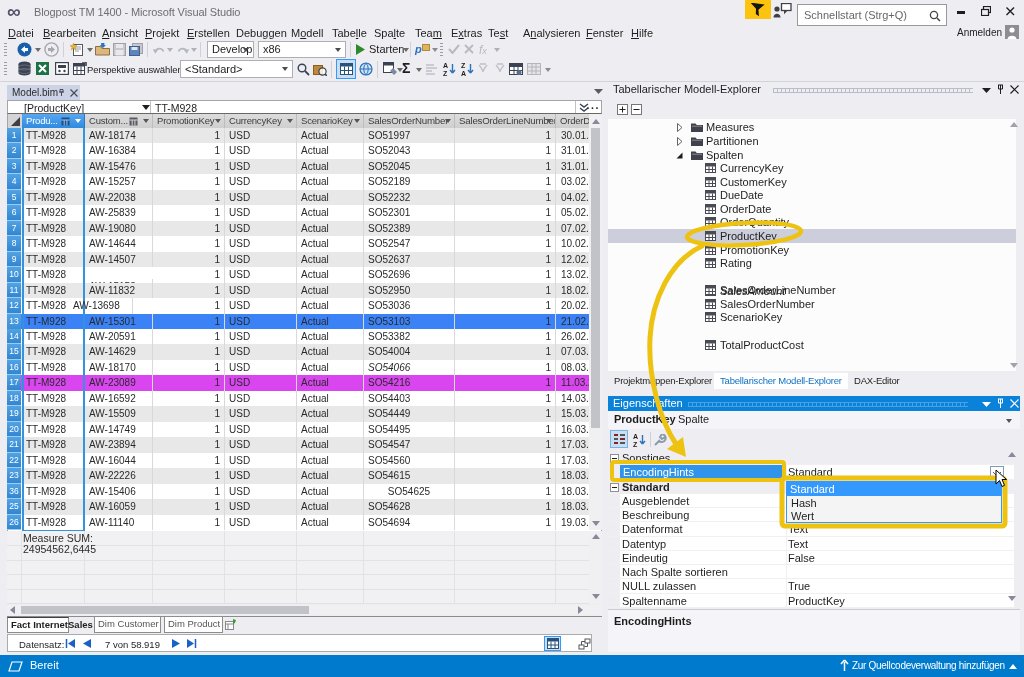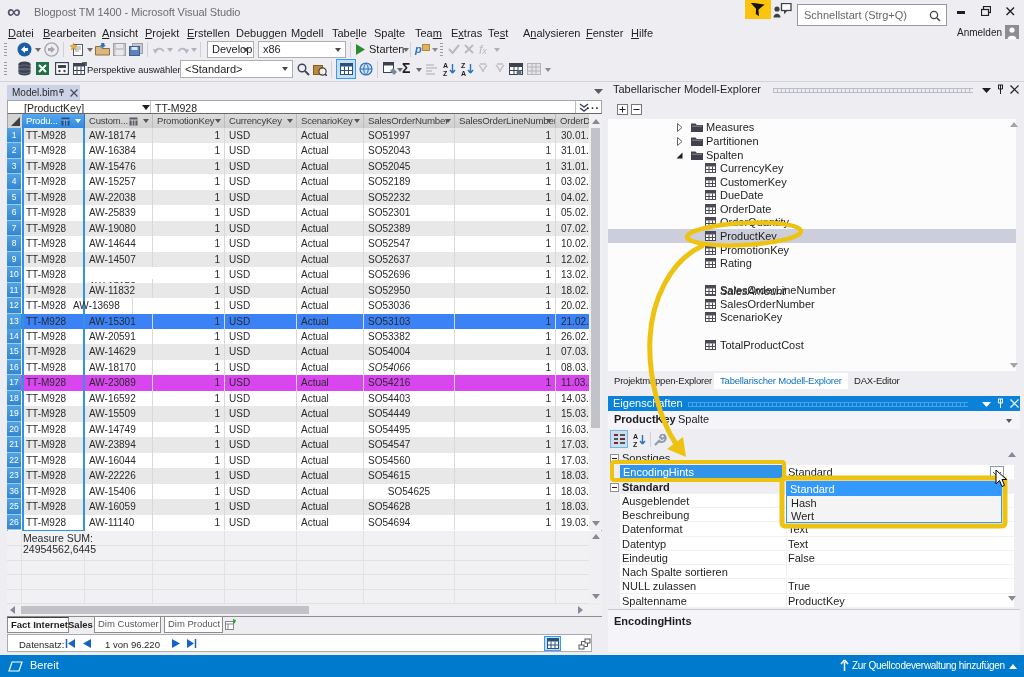--- a/index.html
+++ b/index.html
@@ -657,21 +657,21 @@
 
 <div style="position:absolute;left:7px;top:634px;width:585px;height:18px;background:#fff;border:1px solid #ababab">
   <span style="position:absolute;left:11px;top:4px;font-size:9.5px">Datensatz:</span>
   <svg class="abs" style="left:57px;top:4px" width="11" height="9">
       <path d="M1.5 0 v9" stroke="#1862c5" stroke-width="1.5"></path>
       <path d="M10 0 L3 4.5 L10 9 Z" fill="#1862c5"></path>
     </svg>
   <svg class="abs" style="left:74px;top:4px" width="9" height="9">
       <path d="M9 0 L1 4.5 L9 9 Z" fill="#1862c5"></path>
     </svg>
-  <span style="position:absolute;left:97px;top:4px;font-size:9.5px">1 von 96.220</span>
+  <span style="position:absolute;left:97px;top:4px;font-size:9.5px">7 von 58.919</span>
   <svg class="abs" style="left:164px;top:4px" width="9" height="9">
       <path d="M0 0 L8 4.5 L0 9 Z" fill="#1862c5"></path>
     </svg>
   <svg class="abs" style="left:178px;top:4px" width="11" height="9">
       <path d="M9.5 0 v9" stroke="#1862c5" stroke-width="1.5"></path>
       <path d="M1 0 L8 4.5 L1 9 Z" fill="#1862c5"></path>
     </svg>
   <div style="position:absolute;left:536px;top:1px;width:17px;height:15px;background:#c8dff2;border:1px solid #3399ff"></div>
   <svg class="abs" style="left:539px;top:3px" width="12" height="11">
       <rect x="0.5" y="0.5" width="11" height="10" fill="#fff" stroke="#29527a"></rect>

